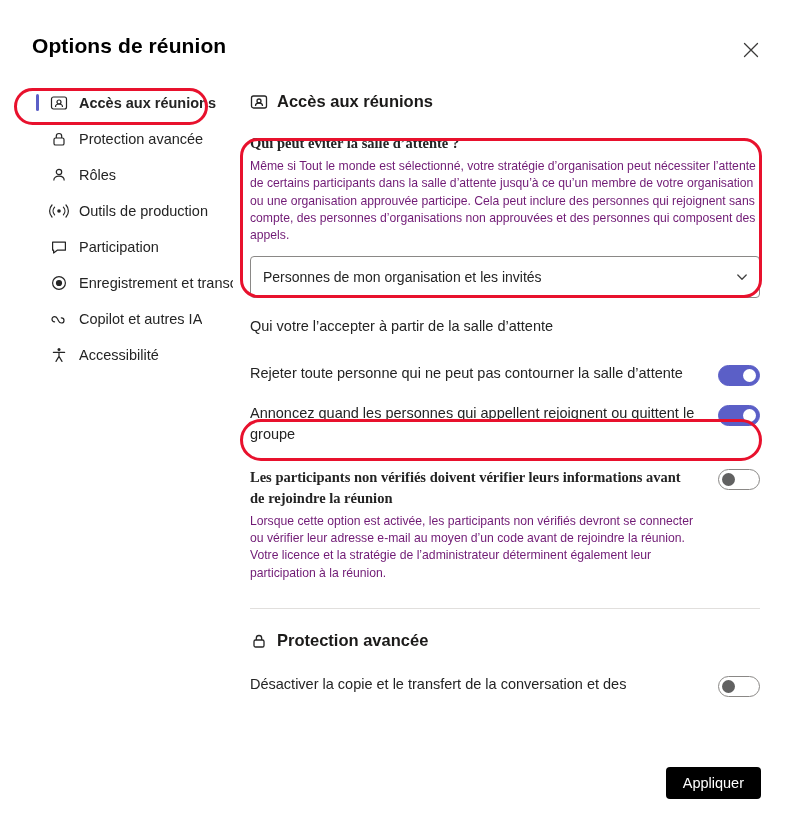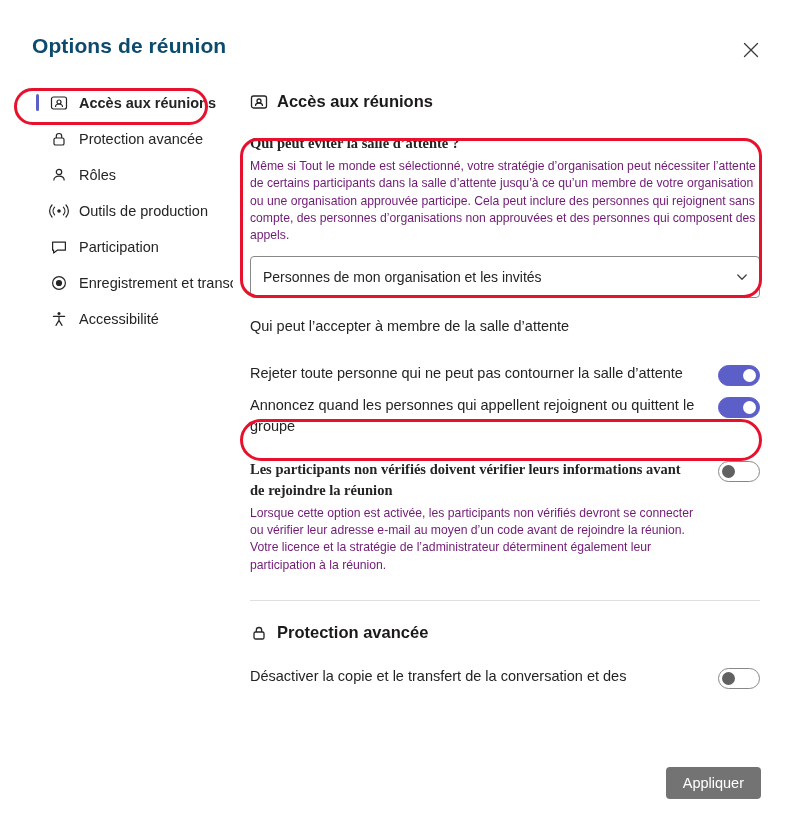--- a/index.html
+++ b/index.html
@@ -23,21 +23,21 @@
     position: absolute;
     top: 0; left: 0; right: 0;
     height: 82px;
   }
   .dialog-title {
     position: absolute;
     left: 32px;
     top: 34px;
     font-size: 21px;
     font-weight: 600;
-    color: #0c4a6e;
+    color: #000000;
     letter-spacing: 0.1px;
   }
   .close-btn {
     position: absolute;
     right: 28px;
     top: 36px;
     width: 28px; height: 28px;
     display: flex; align-items: center; justify-content: center;
     cursor: pointer;
     color: #3b3a39;
@@ -204,21 +204,21 @@
     left: 240px; top: 419px;
     width: 522px; height: 42px;
     border-radius: 21px;
   }
 
   
   .apply-btn {
     position: absolute;
     right: 32px;
     bottom: 18px;
-    background: #737373;
+    background: #000000;
     color: #ffffff;
     font-size: 14.5px;
     border: none;
     border-radius: 4px;
     height: 32px;
     padding: 0 17px;
     cursor: pointer;
     font-family: "Liberation Sans", sans-serif;
   }
 </style>
@@ -294,20 +294,28 @@
     <div class="side-item">
       <span class="side-icon">
         <svg width="18" height="18" viewBox="0 0 18 18" aria-hidden="true">
           <circle cx="9" cy="9" r="6.4" fill="none" stroke="#242424" stroke-width="1.2"></circle>
           <circle cx="9" cy="9" r="3.1" fill="#242424"></circle>
         </svg>
       </span>
       <span class="side-label">Enregistrement et transcription</span>
     </div>
 
+    <div class="side-item">
+      <span class="side-icon">
+        <svg width="18" height="18" viewBox="0 0 18 18" aria-hidden="true">
+          <path d="M4.6 11.8c-1.6 0-2.6-1.1-2.6-2.6S3 6.6 4.6 6.6c1.2 0 2 .5 2.7 1.9l1.3 2.6c.7 1.4 1.5 1.9 2.7 1.9 1.6 0 2.7-1.1 2.7-2.6s-1.1-2.6-2.7-2.6" fill="none" stroke="#242424" stroke-width="1.2" stroke-linecap="round"></path>
+        </svg>
+      </span>
+      <span class="side-label">Copilot et autres IA</span>
+    </div>
 
     <div class="side-item">
       <span class="side-icon">
         <svg width="18" height="18" viewBox="0 0 18 18" aria-hidden="true">
           <circle cx="9" cy="3.6" r="1.5" fill="#242424"></circle>
           <path d="M3.4 6.4h11.2" stroke="#242424" stroke-width="1.2" stroke-linecap="round"></path>
           <path d="M9 6.4v4M9 10.4l-3 5M9 10.4l3 5" stroke="#242424" stroke-width="1.2" fill="none" stroke-linecap="round"></path>
         </svg>
       </span>
       <span class="side-label">Accessibilité</span>
@@ -336,24 +344,24 @@
         <span class="chev">
           <svg width="14" height="14" viewBox="0 0 14 14" aria-hidden="true">
             <path d="M2.8 5 L7 9.2 L11.2 5" fill="none" stroke="#424242" stroke-width="1.3" stroke-linecap="round" stroke-linejoin="round"></path>
           </svg>
         </span>
       </div>
     </div>
 
 
     <div class="row" style="padding-right:0;margin-bottom:18px;">
-      <div class="row-title">Qui peut l’accepter à membre de la salle d’attente</div>
-    </div>
-
-    <div class="row" style="margin-bottom:11px;margin-top:26px;">
+      <div class="row-title">Qui votre l’accepter à partir de la salle d’attente</div>
+    </div>
+
+    <div class="row" style="margin-bottom:19px;margin-top:26px;">
       <div class="row-title">Rejeter toute personne qui ne peut pas contourner la salle d’attente</div>
       <div class="toggle on">
           <span class="knob"></span>
         </div>
     </div>
 
     <div class="row" style="margin-bottom:22px;">
       <div class="row-title">Annoncez quand les personnes qui appellent rejoignent ou quittent le groupe</div>
       <div class="toggle on">
           <span class="knob"></span>

